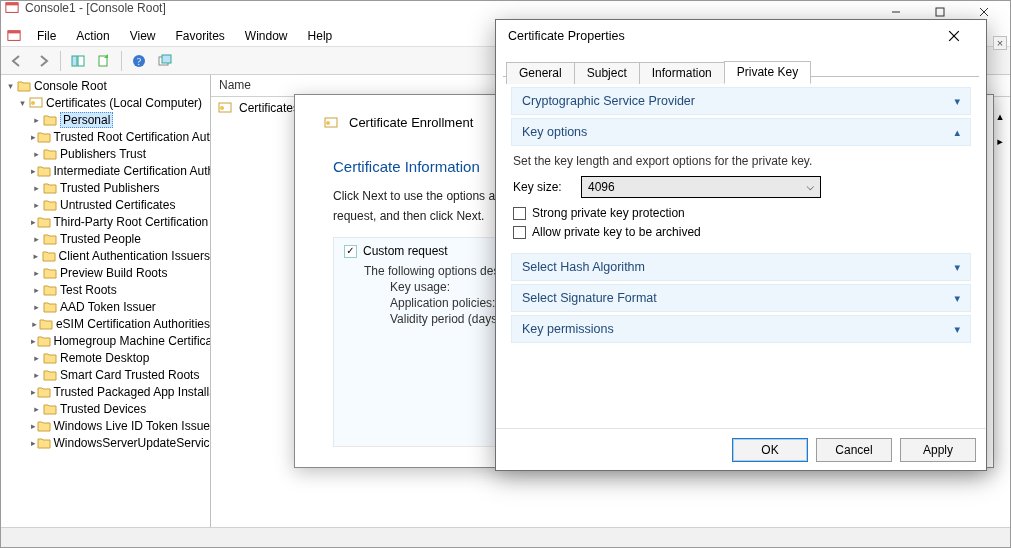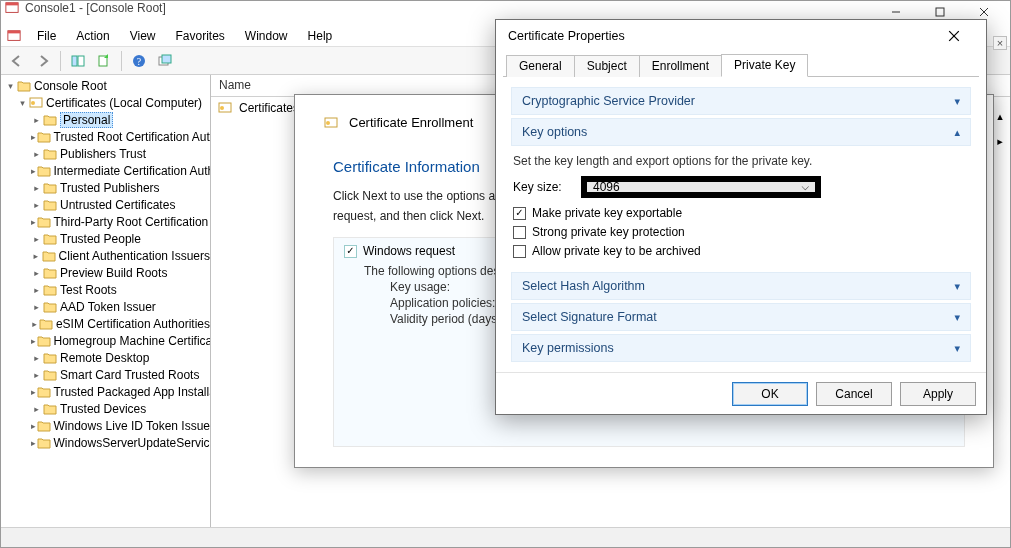--- a/index.html
+++ b/index.html
@@ -148,21 +148,21 @@
   }
   .cert-box-kv {
     padding: 0 10px 2px 56px;
     color: #333;
   }
 
   
   .props {
     position: absolute;
     left: 495px; top: 19px;
-    width: 492px; height: 396px;
+    width: 492px; height: 452px;
     background: #fff;
     border: 1px solid #6f6f6f;
     box-shadow: 0 6px 24px rgba(0,0,0,.35);
     display: flex; flex-direction: column;
   }
   .props-title {
     height: 32px;
     display: flex; align-items: center;
     padding: 0 8px 0 12px;
   }
@@ -175,21 +175,21 @@
     align-items: end;
   }
   .tab {
     padding: 3px 12px 4px;
     border: 1px solid #c0c0c0;
     border-bottom: none;
     background: #f7f7f7;
     margin-right: -1px;
     font-size: 12px;
     position: relative;
-    top: 1px;
+    top: 8px;
   }
   .tab.active {
     background: #fff;
     z-index: 2;
     border-bottom: 1px solid #fff;
   }
   .tabcontent {
     flex: 1;
     border-top: 1px solid #c0c0c0;
     margin: 0 7px 0 7px;
@@ -212,21 +212,21 @@
     padding: 4px 2px 6px;
   }
   .sect-desc { color: #333; margin: 4px 0 8px; }
   .kv-row {
     display: flex; align-items: center;
     gap: 8px; margin: 4px 0 8px;
   }
   .kv-label { width: 60px; }
   .select {
     width: 240px; height: 22px;
-    border: 6px solid #000000;
+    border: 1px solid #000000;
     background: #e9e9e9;
     display: flex; align-items: center;
     padding: 0 6px;
     justify-content: space-between;
     font-size: 12px;
   }
   .select-caret { font-size: 10px; color: #333; }
   .chk-row { display: flex; align-items: center; gap: 6px; margin: 5px 0; }
   .chk {
     width: 13px; height: 13px;
@@ -601,21 +601,21 @@
     <span style="font-size:13px">Certificate Enrollment</span>
   </div>
   <div class="wizard-body">
     <div class="wizard-h1">Certificate Information</div>
     <div class="wizard-info">Click Next to use the options already selected for this template, or click Details to customize the certificate</div>
     <div class="wizard-info">request, and then click Next.</div>
 
     <div class="cert-box">
       <div class="cert-box-hdr">
         <span class="chk checked" style="border-color:#9cc; color:#6a6;"></span>
-        <span>Windows request</span>
+        <span>Custom request</span>
       </div>
       <div class="cert-box-sub">The following options describe the uses and validity period that apply to this type of certificate:</div>
       <div class="cert-box-kv">Key usage:</div>
       <div class="cert-box-kv">Application policies:</div>
       <div class="cert-box-kv">Validity period (days):</div>
     </div>
   </div>
 </div>
 
 <div class="props">
@@ -625,21 +625,21 @@
       <svg viewBox="0 0 10 10" width="12" height="12">
           <line x1="1" y1="1" x2="9" y2="9" stroke="#000"></line>
           <line x1="9" y1="1" x2="1" y2="9" stroke="#000"></line>
         </svg>
     </span>
   </div>
 
   <div class="tabstrip">
     <div class="tab">General</div>
     <div class="tab">Subject</div>
-    <div class="tab">Enrollment</div>
+    <div class="tab">Information</div>
     <div class="tab active">Private Key</div>
   </div>
 
   <div class="tabcontent">
 
     <div class="sect">
       <span>Cryptographic Service Provider</span>
       <span class="sect-caret">▾</span>
     </div>
 
@@ -650,24 +650,20 @@
     <div class="sect-body">
       <div class="sect-desc">Set the key length and export options for the private key.</div>
       <div class="kv-row">
         <span class="kv-label">Key size:</span>
         <div class="select">
           <span>4096</span>
           <span class="select-caret">⌵</span>
         </div>
       </div>
       <div class="chk-row">
-        <span class="chk checked"></span>
-        <span>Make private key exportable</span>
-      </div>
-      <div class="chk-row">
         <span class="chk"></span>
         <span>Strong private key protection</span>
       </div>
       <div class="chk-row">
         <span class="chk"></span>
         <span>Allow private key to be archived</span>
       </div>
     </div>
 
     <div class="sect">

